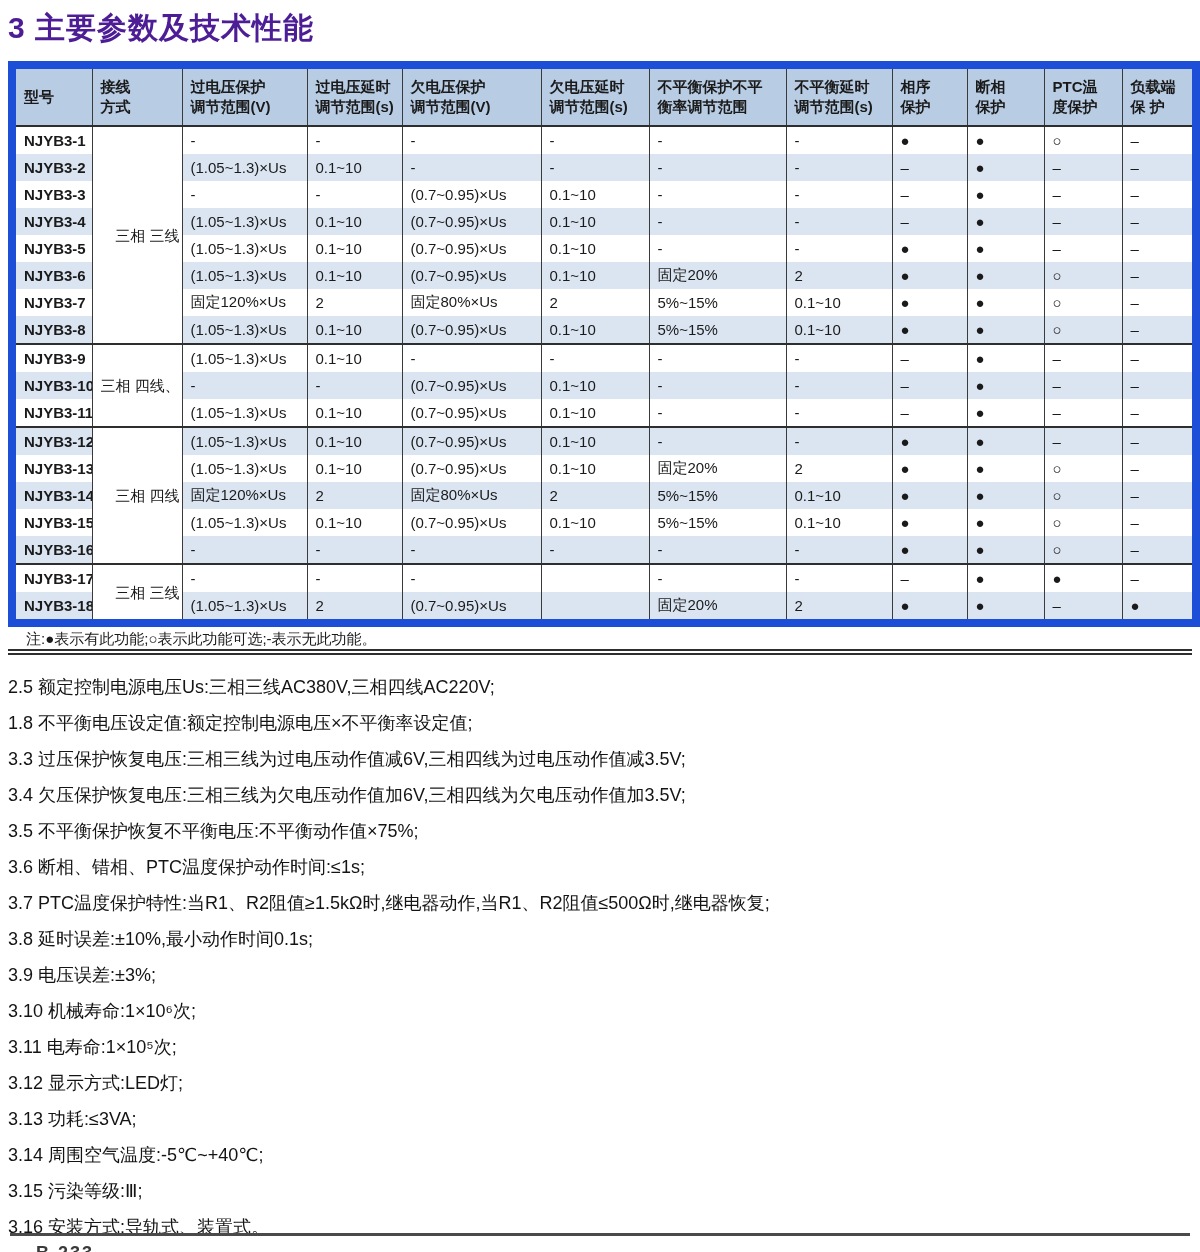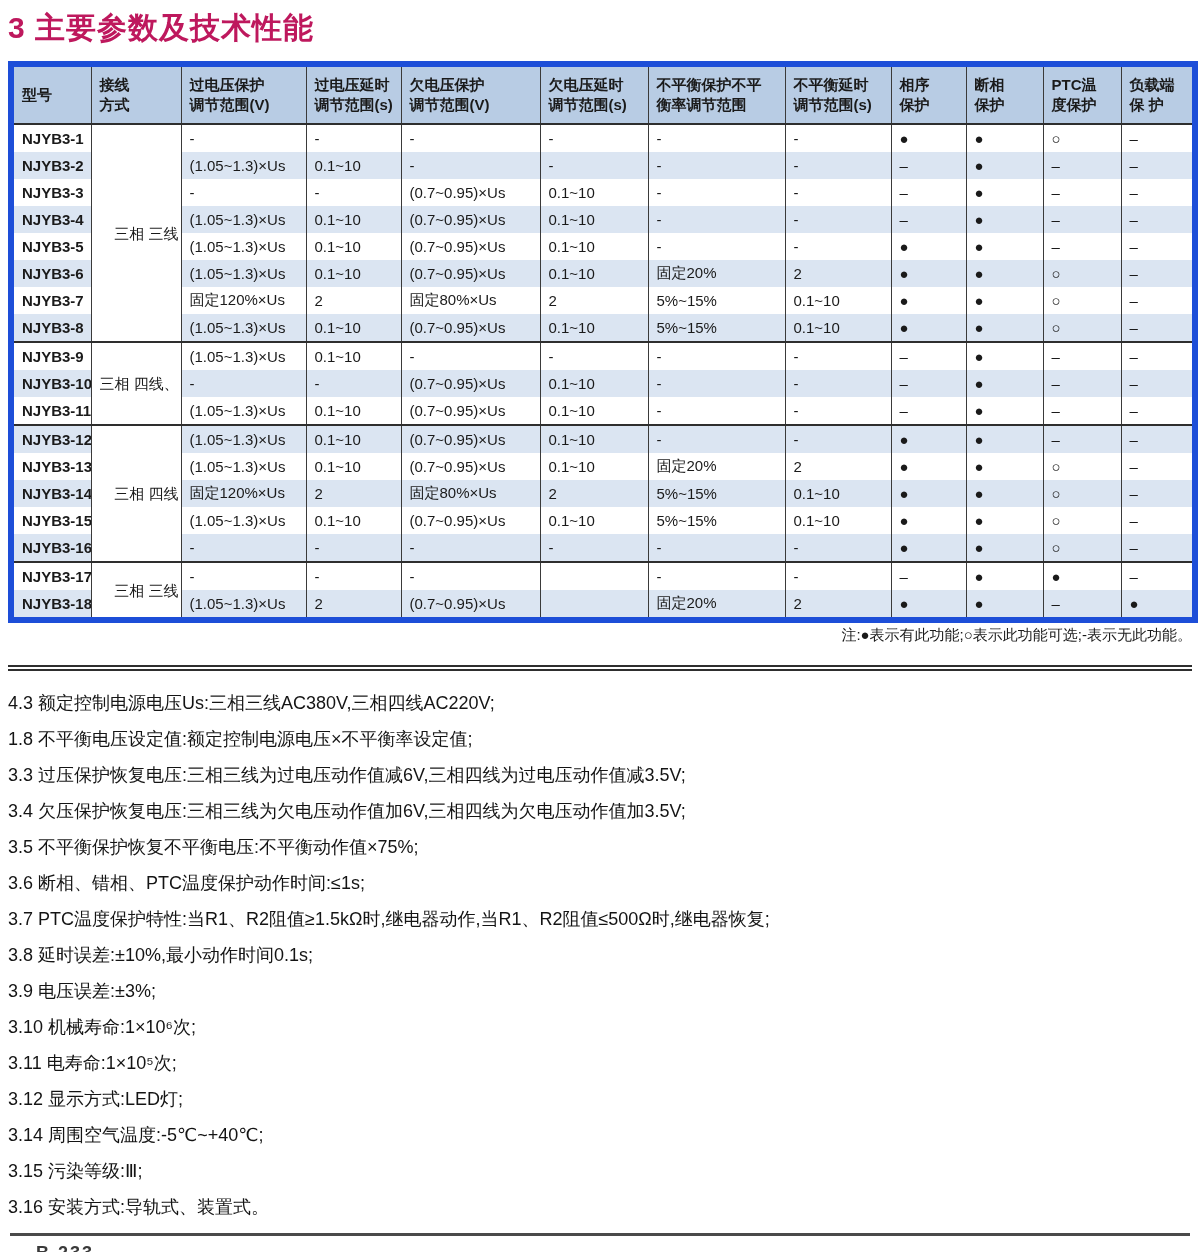--- a/index.html
+++ b/index.html
@@ -3,48 +3,47 @@
 <meta charset="utf-8">
 <style>
   html,body{margin:0;padding:0;}
   body{
     width:1200px;height:1252px;overflow:hidden;position:relative;
     background:#ffffff;color:#1a1a1a;
     font-family:"Liberation Sans","DejaVu Sans",sans-serif;
   }
   .page{padding:0 8px;}
   h1.title{
-    font-size:30px;font-weight:bold;color:#be185d;
+    font-size:30px;font-weight:bold;color:#4c1d95;
     margin:8px 0 12px 0;letter-spacing:1px;
   }
   table.params{
     border-collapse:collapse;table-layout:fixed;width:1184px;
-    border:6px solid #1d4ed8;
+    border:8px solid #1d4ed8;
   }
   table.params th{
     background:#b8cce4;font-size:15px;font-weight:bold;text-align:left;
     padding:4px 2px 4px 8px;height:48px;line-height:20px;vertical-align:middle;
     border-left:1px solid #3a3a3a;border-bottom:2px solid #2e2e2e;
     white-space:pre-line;
   }
   table.params th:first-child{border-left:none;}
   table.params td{
     font-size:15px;height:27px;padding:0 2px 0 8px;vertical-align:middle;
     border-left:1px solid #3a3a3a;overflow:hidden;white-space:nowrap;
   }
   table.params td:first-child{border-left:none;font-weight:bold;}
   tr.band td{background:#dbe5f2;}
   td.wiring{background:#ffffff !important;white-space:pre-line;line-height:19px;padding-left:8px;text-align:right;}
   tr.gsep td{border-top:2px solid #2e2e2e;}
   td.sym{font-size:16px;padding-left:12px;}
   .note-row{
     width:1184px;box-sizing:border-box;
-    font-size:15px;padding:3px 0 20px 18px;
+    font-size:15px;padding:3px 0 0 18px;
     border-bottom:6px double #2e2e2e;
-    text-align:right;
   }
   .specs{margin-top:14px;}
   .specs p{
     margin:0;font-size:18px;line-height:36px;color:#141414;
   }
   .page-footer{position:absolute;left:0;top:1233px;width:1200px;}
   .footer-rule{border-top:3px solid #4a4a4a;margin:0 10px;}
   .footer-text{margin:7px 0 0 36px;font-size:18px;font-weight:bold;color:#3a3a3a;letter-spacing:2px;}
 </style>
 </head>
@@ -340,32 +339,33 @@
           <td class="sym">●</td>
           <td class="sym">–</td>
           <td class="sym">●</td>
         </tr>
       </tbody>
   </table>
 
   <div class="note-row">注:●表示有此功能;○表示此功能可选;-表示无此功能。</div>
 
   <div class="specs">
-    <p>4.3 额定控制电源电压Us:三相三线AC380V,三相四线AC220V;</p>
+    <p>2.5 额定控制电源电压Us:三相三线AC380V,三相四线AC220V;</p>
     <p>1.8 不平衡电压设定值:额定控制电源电压×不平衡率设定值;</p>
     <p>3.3 过压保护恢复电压:三相三线为过电压动作值减6V,三相四线为过电压动作值减3.5V;</p>
     <p>3.4 欠压保护恢复电压:三相三线为欠电压动作值加6V,三相四线为欠电压动作值加3.5V;</p>
     <p>3.5 不平衡保护恢复不平衡电压:不平衡动作值×75%;</p>
     <p>3.6 断相、错相、PTC温度保护动作时间:≤1s;</p>
     <p>3.7 PTC温度保护特性:当R1、R2阻值≥1.5kΩ时,继电器动作,当R1、R2阻值≤500Ω时,继电器恢复;</p>
     <p>3.8 延时误差:±10%,最小动作时间0.1s;</p>
     <p>3.9 电压误差:±3%;</p>
     <p>3.10 机械寿命:1×10⁶次;</p>
     <p>3.11 电寿命:1×10⁵次;</p>
     <p>3.12 显示方式:LED灯;</p>
+    <p>3.13 功耗:≤3VA;</p>
     <p>3.14 周围空气温度:-5℃~+40℃;</p>
     <p>3.15 污染等级:Ⅲ;</p>
     <p>3.16 安装方式:导轨式、装置式。</p>
   </div>
 
 </div>
 
 <div class="page-footer">
   <div class="footer-rule"></div>
   <div class="footer-text">B 233</div>

